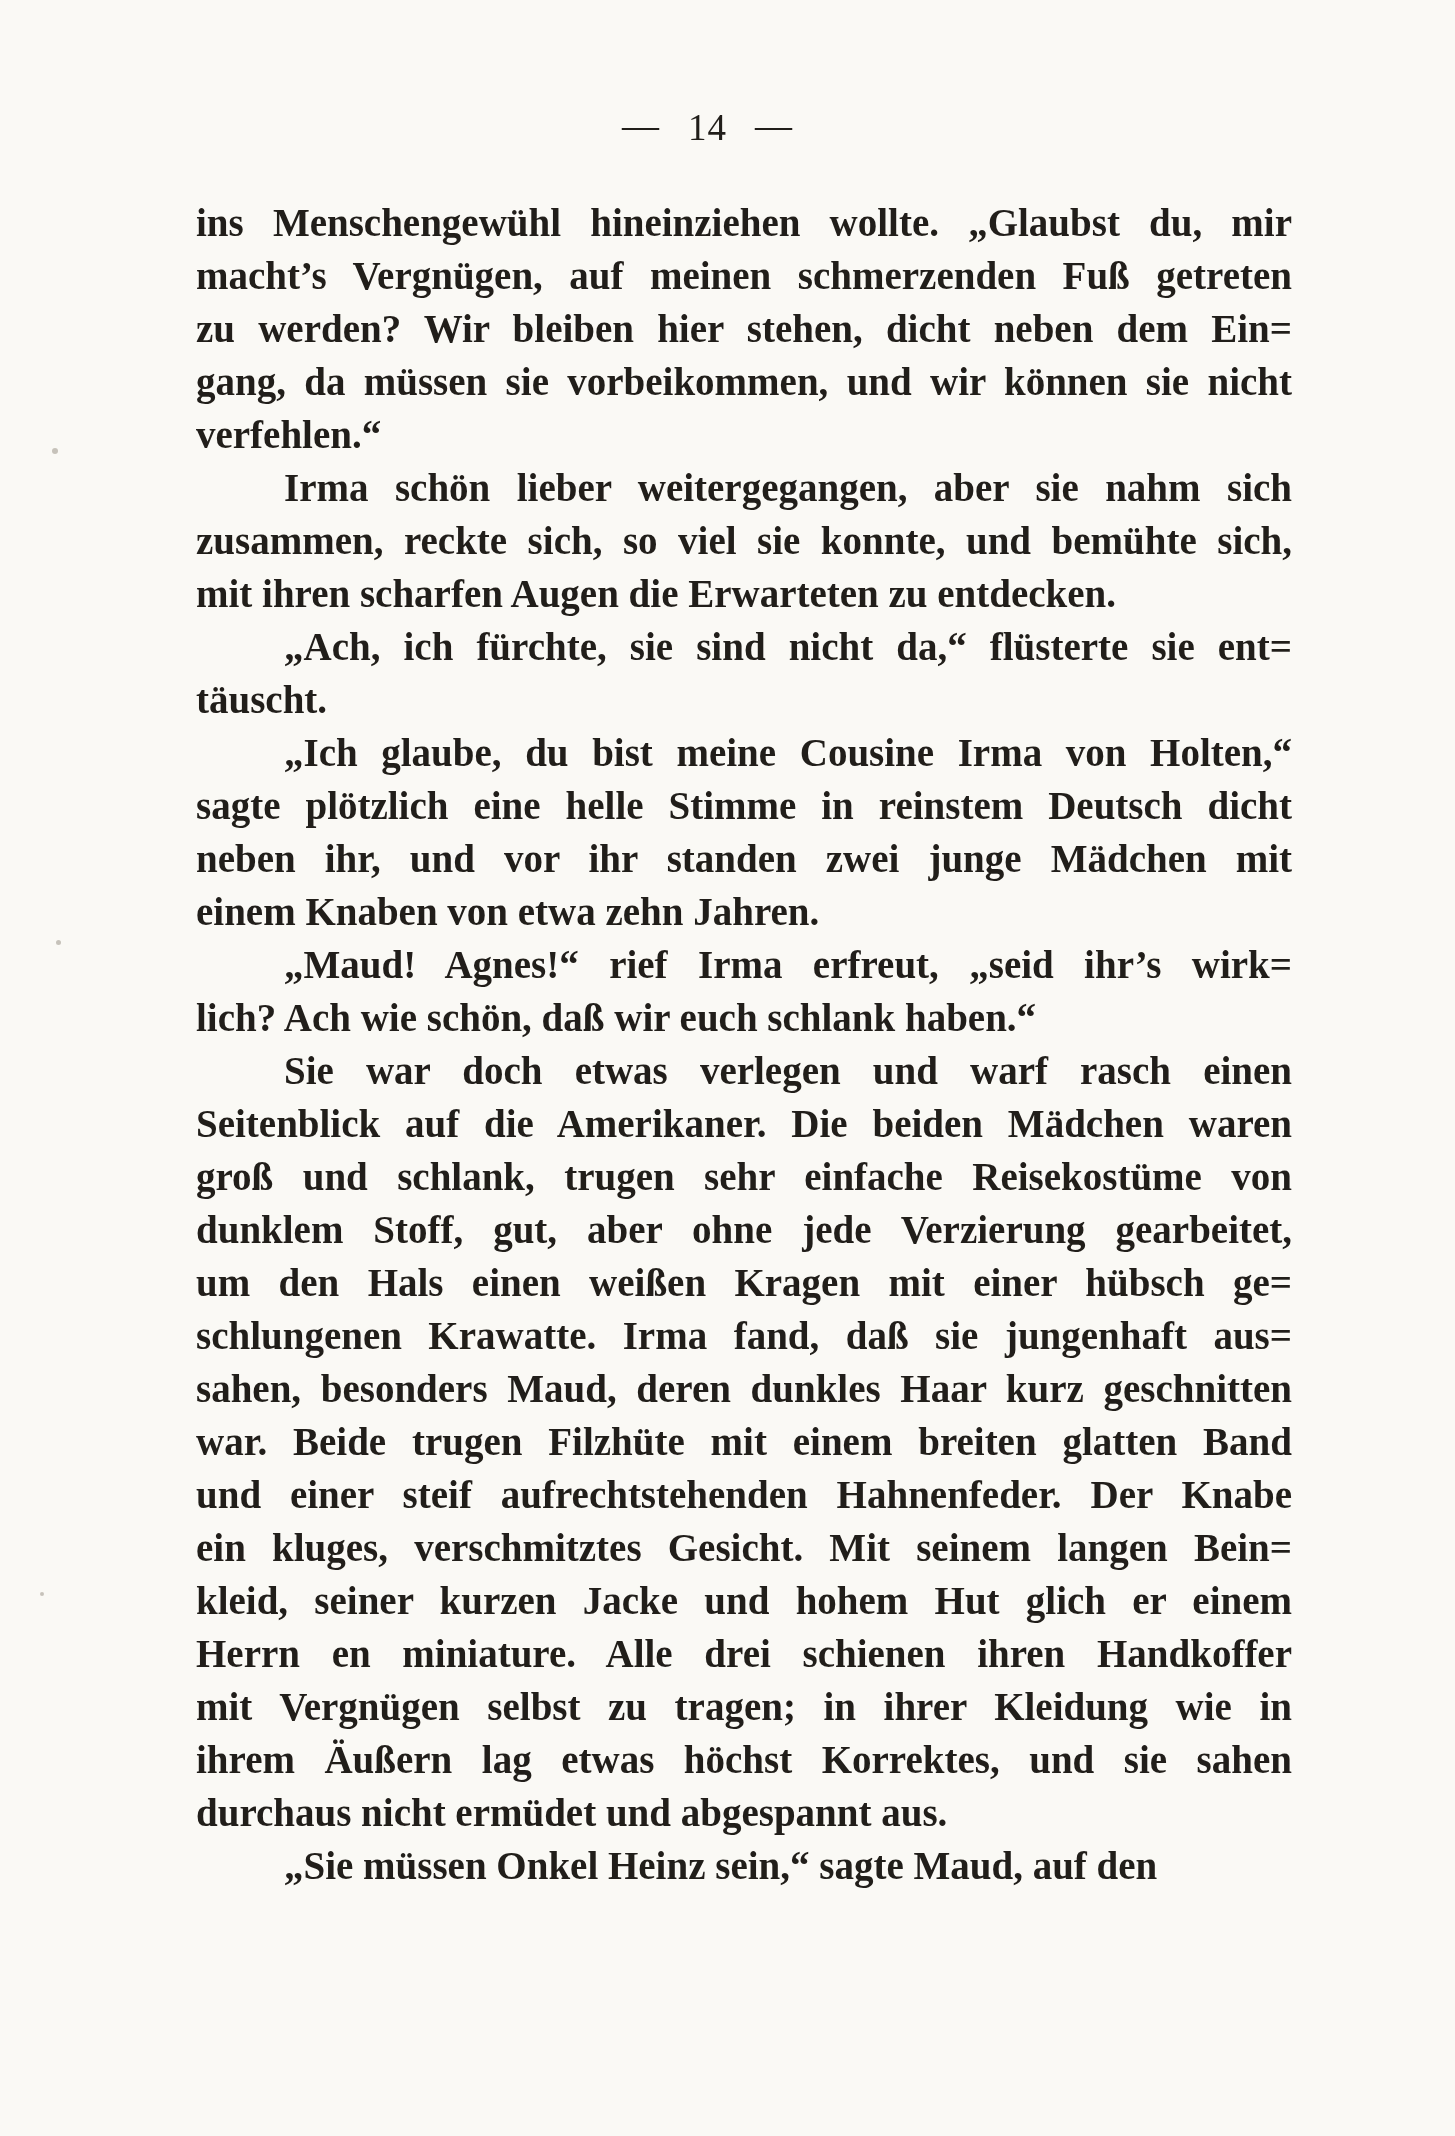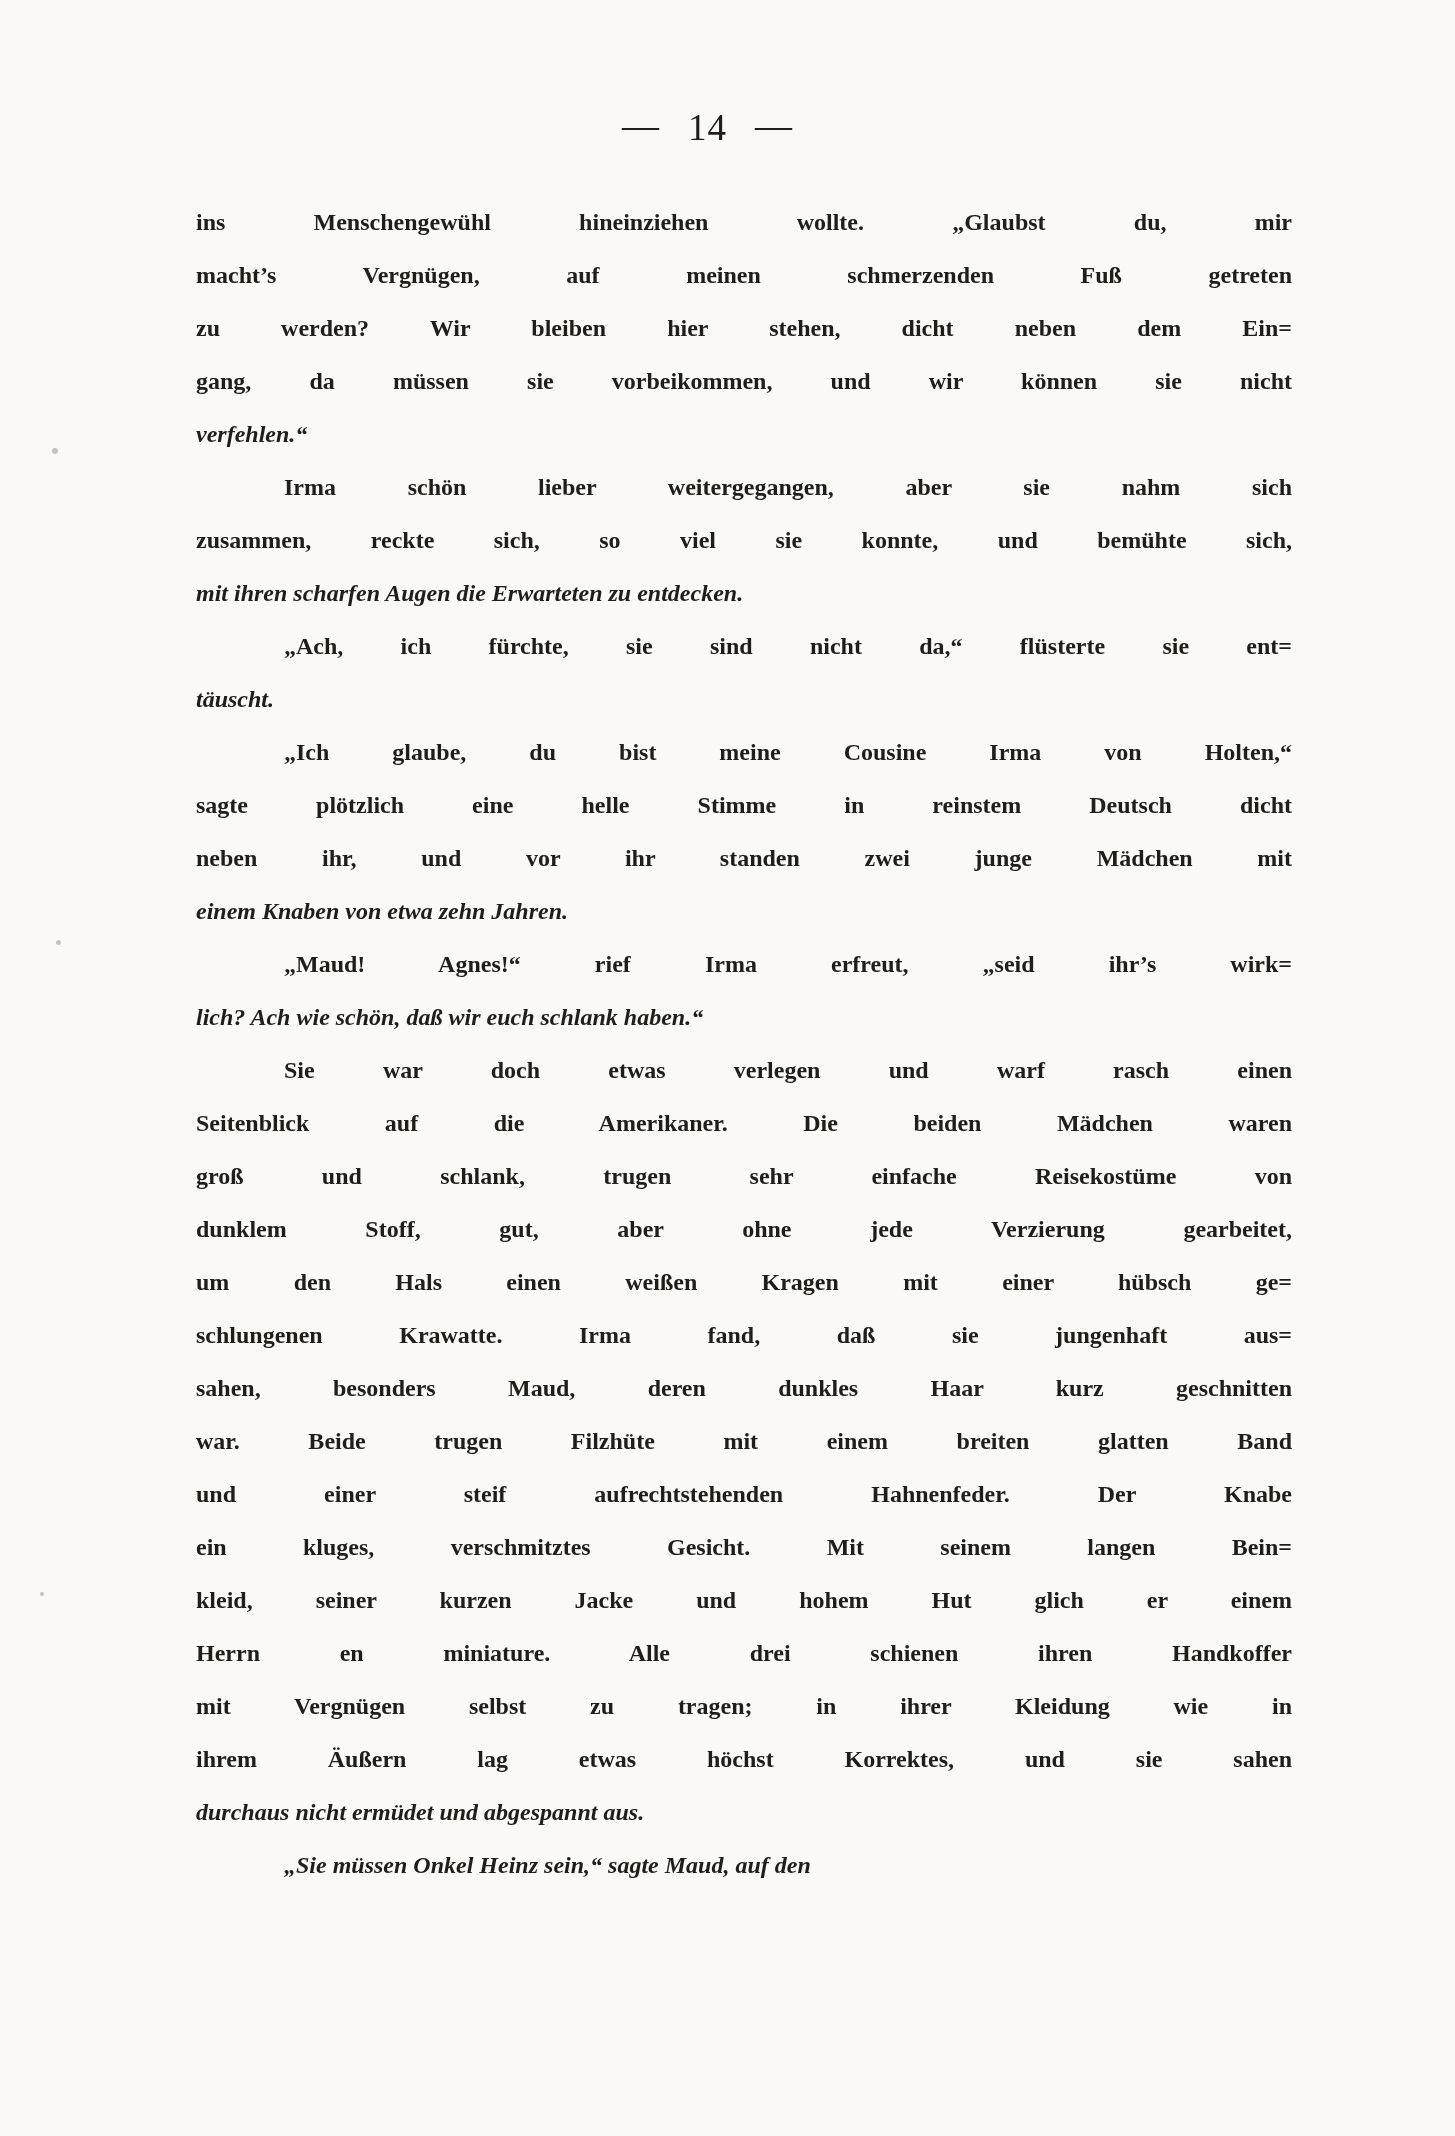--- a/index.html
+++ b/index.html
@@ -38,33 +38,32 @@
     transform:translateY(-2px);
   }
   .header .pagenum{
     display:inline-block;
   }
   .textblock{
     position:absolute;
     top:196px;
     left:196px;
     width:1096px;
-    font-size:24px;
+    font-size:39px;
     font-weight:bold;
     line-height:53px;
     text-rendering:optimizeLegibility;
   }
   .line{
     text-align:justify;
     text-align-last:justify;
     white-space:normal;
   }
   .line.last{
     text-align-last:left;
-    font-style:italic;
   }
   .line.indent{
     text-indent:88px;
   }
   .speck{
     position:absolute;
     border-radius:50%;
     background:var(--speck);
     opacity:.8;
   }

